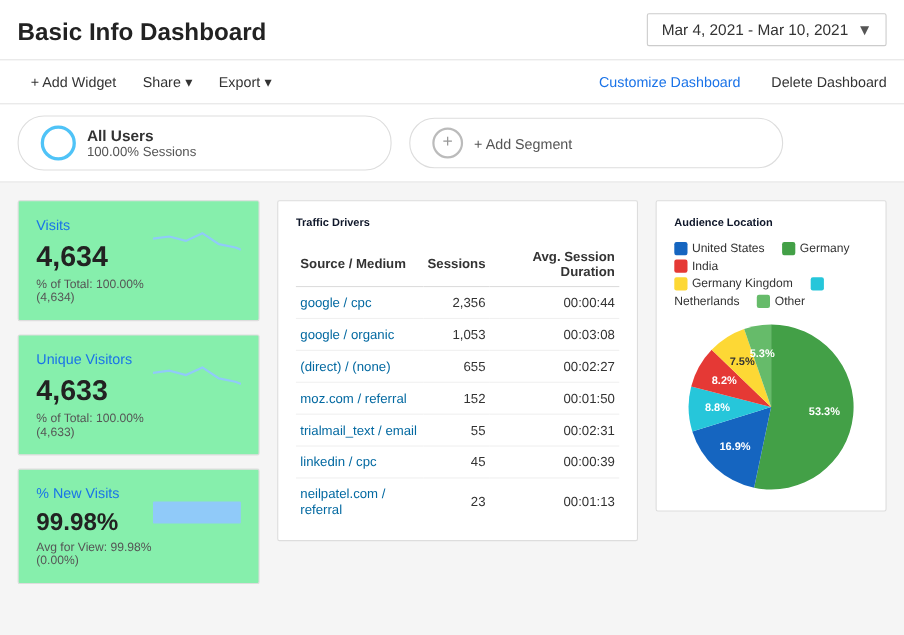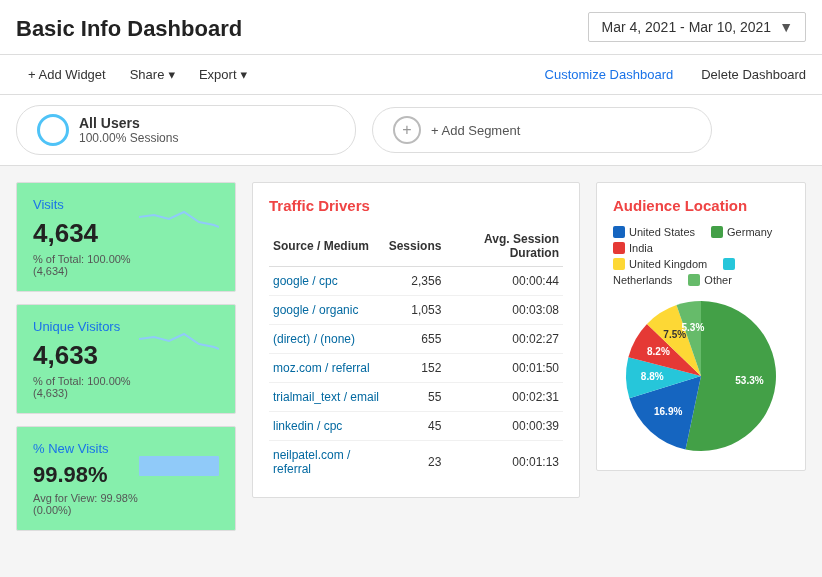--- a/index.html
+++ b/index.html
@@ -145,21 +145,21 @@
 
     
     .middle-col { flex: 1; }
 
     .traffic-card {
       background: #fff;
       border: 1px solid #ddd;
       border-radius: 2px;
       padding: 14px 16px;
     }
-    .card-title { color: #ef4444; font-size: 15px; font-weight: 600; margin-bottom: 12px; }
+    .card-title { color: #0f172a; font-size: 10px; font-weight: 600; margin-bottom: 12px; }
 
     .traffic-table { width: 100%; border-collapse: collapse; }
     .traffic-table th {
       text-align: left;
       font-size: 12px;
       color: #333;
       font-weight: 600;
       border-bottom: 1px solid #ddd;
       padding: 6px 4px;
     }
@@ -345,21 +345,21 @@
             <span class="legend-label">United States</span>
             <span style="width: 8px; display: inline-block;"></span>
             <span class="legend-dot" style="background: rgb(67, 160, 71);"></span>
             <span class="legend-label">Germany</span>
             <span style="width: 8px; display: inline-block;"></span>
             <span class="legend-dot" style="background: rgb(229, 57, 53);"></span>
             <span class="legend-label">India</span>
           </div>
           <div class="legend-row">
             <span class="legend-dot" style="background: rgb(253, 216, 53);"></span>
-            <span class="legend-label">United Kingdom</span>
+            <span class="legend-label">Germany Kingdom</span>
             <span style="width: 8px; display: inline-block;"></span>
             <span class="legend-dot" style="background: rgb(38, 198, 218);"></span>
             <span class="legend-label">Netherlands</span>
             <span style="width: 8px; display: inline-block;"></span>
             <span class="legend-dot" style="background: rgb(102, 187, 106);"></span>
             <span class="legend-label">Other</span>
           </div>
         </div>
       <div class="pie-container">
         <svg viewBox="0 0 160 160" id="pie-svg">

